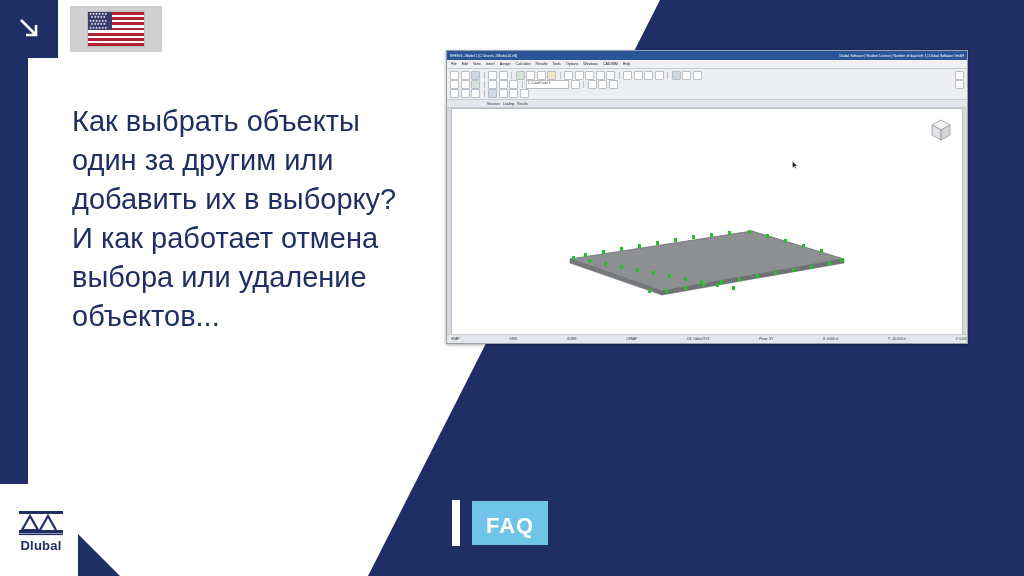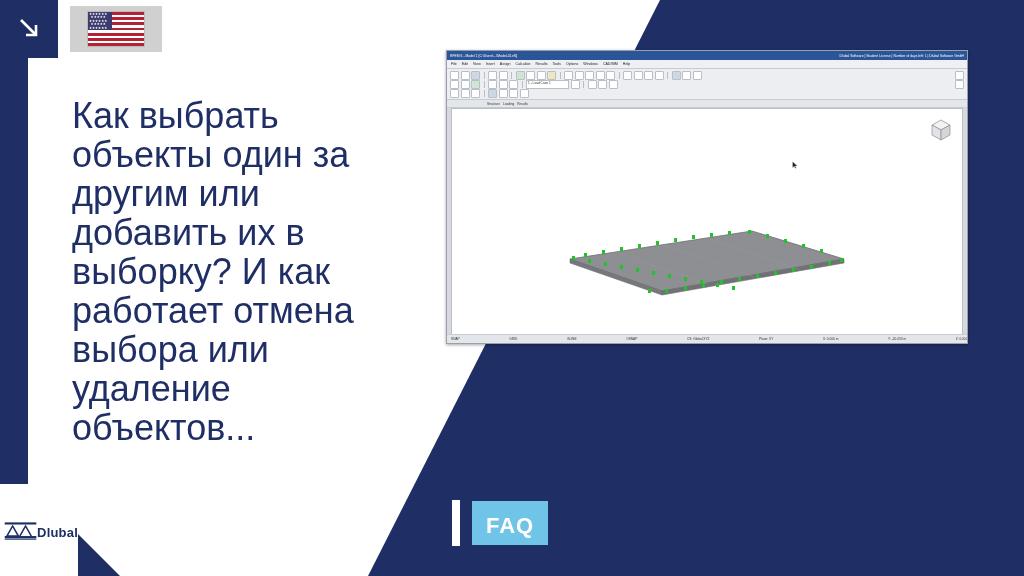--- a/index.html
+++ b/index.html
@@ -17,28 +17,28 @@
   .topleft{position:absolute;left:0;top:0;width:166px;height:58px;background:#ffffff;}
   .arrow-box{position:absolute;left:0;top:0;width:58px;height:58px;background:#1f2f65;display:flex;align-items:center;justify-content:center;}
   .arrow-box svg{display:block;}
   .flag-box{position:absolute;left:70px;top:6px;width:92px;height:46px;background:#d0d0d0;display:flex;align-items:center;justify-content:center;}
   .flag{width:56px;height:34px;position:relative;overflow:hidden;background:#ffffff;box-shadow:0 0 0 1px #bbbbbb;}
   .flag .stripe{position:absolute;left:0;width:56px;height:2.62px;background:#b22234;}
   .flag .canton{position:absolute;left:0;top:0;width:24px;height:18.3px;background:#3c3b6e;}
   .flag .canton .st{position:absolute;color:#ffffff;font-size:3.4px;line-height:3.4px;}
 
   
-  .headline{position:absolute;left:72px;top:96px;width:350px;color:#1f2f65;
-    font-size:36px;line-height:39px;font-weight:400;}
+  .headline{position:absolute;left:72px;top:102px;width:350px;color:#1f2f65;
+    font-size:29px;line-height:39px;font-weight:400;}
 
   
   .logo{position:absolute;left:0;bottom:0;width:78px;height:92px;background:#ffffff;
     border-top-right-radius:0;}
   .logo-circle{position:absolute;left:4px;bottom:8px;width:74px;height:74px;background:#ffffff;border-radius:50%;
-     display:flex;flex-direction:row;align-items:center;justify-content:center;}
+     display:flex;flex-direction:column;align-items:center;justify-content:center;}
   .logo-mark{width:46px;height:26px;}
   .logo-text{font-size:13px;color:#1f2f65;font-weight:700;letter-spacing:.2px;margin-top:2px;}
 
   
   .faq-badge{position:absolute;left:452px;bottom:30px;display:flex;align-items:center;}
   .faq-bar{width:8px;height:46px;background:#ffffff;margin-right:12px;}
   .faq-label{background:#6fc4e8;color:#ffffff;font-size:22px;font-weight:700;padding:12px 14px 6px;letter-spacing:1px;}
   .faq-num{color:#ffffff;font-size:37px;font-weight:700;margin-left:26px;letter-spacing:1px;}
 
   

